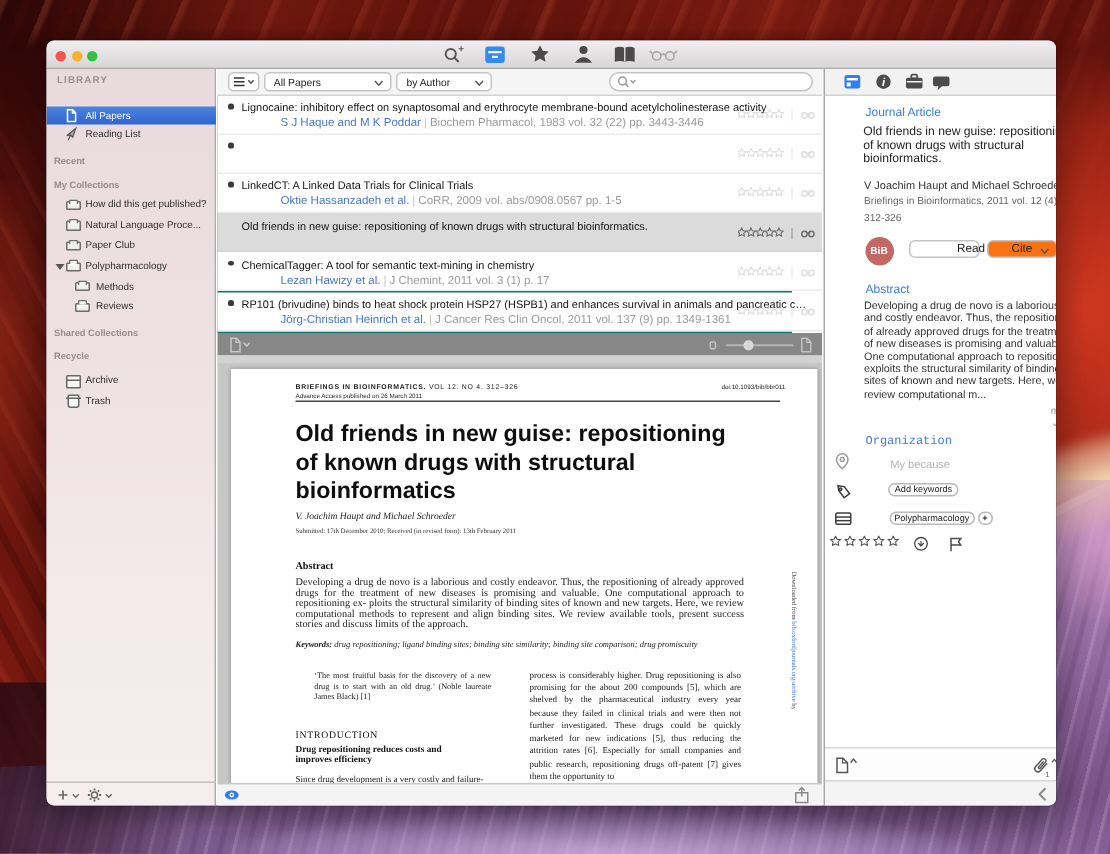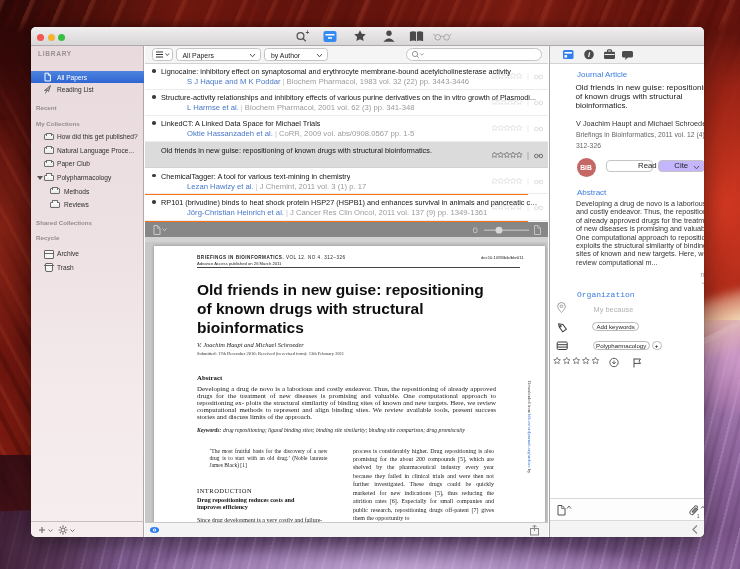--- a/index.html
+++ b/index.html
@@ -59,21 +59,21 @@
 .sb-hd{position:absolute;left:5px;font-size:6.2px;font-weight:bold;color:#958b90;}
 .sb-row{position:absolute;left:0;width:112.5px;height:12.8px;font-size:6.6px;color:#2e2e2e;white-space:nowrap;}
 .sb-row .tx{position:absolute;left:26px;top:3px;}
 .sb-sel{background:linear-gradient(#4c84dd,#2f65d2);color:#fff;}
 .sb-foot{position:absolute;left:0;bottom:0;width:112.5px;height:16px;border-top:1px solid #c8bec1;color:#666;}
 
 
 .mid{position:absolute;left:113.5px;top:0;width:403.5px;height:491px;background:#fff;}
 .mid-head{position:absolute;left:0;top:0;width:403.5px;height:17.5px;background:#f6f5f5;border-bottom:1px solid #d2d2d2;}
 .btn{position:absolute;height:13px;top:2px;background:#fff;border:1px solid #c4c4c4;border-radius:3.5px;font-size:6.9px;color:#222;}
-.list{position:absolute;left:0;top:17.5px;width:383px;height:158px;background:#f97316;}
+.list{position:absolute;left:0;top:17.5px;width:383px;height:158px;background:#0f766e;}
 .row{position:absolute;left:0;width:403.5px;height:26.2px;border-bottom:1px solid #ececec;background:#fff;}
 .row.sel{background:#dbdbdb;border-bottom:1px solid #d2d2d2;}
 .row .bu{position:absolute;left:7.5px;top:5.5px;width:3.5px;height:3.5px;border-radius:50%;background:#3c3c3c;}
 .row .t1{position:absolute;left:16.5px;top:3.5px;font-size:7.3px;color:#141414;white-space:nowrap;max-width:377px;overflow:hidden;text-overflow:ellipsis;}
 .row .t2{position:absolute;left:16.5px;top:13.5px;font-size:7.7px;color:#9b9b9b;white-space:nowrap;}
 .row .t2 a{color:#4878c8;text-decoration:none;padding-left:26px;}
 .row .t2 .sep{color:#c4c4c4;padding:0 2px;}
 
 .pdfbar{position:absolute;left:0;top:175.5px;width:403.5px;height:15.5px;background:#878787;}
 .viewer{position:absolute;left:0;top:191px;width:403.5px;height:285px;background:#c7c7c7;overflow:hidden;}
@@ -274,41 +274,39 @@
                 <g stroke-width="1">
                   <circle cx="44.3" cy="5" r="1.8"></circle>
                   <circle cx="48.9" cy="5" r="1.8"></circle>
                   <path d="M46.1 4.7 q 1 -1 2 0"></path>
                 </g>
               </g>
             </svg>
         </div>
         <div class="row" style="top:26.2px;">
           <div class="bu"></div>
-          <div class="t1">Structure-activity relationships and inhibitory effects of various purine derivatives on the in vitro growth of Plasmodi...</div>
-          <div class="t2"><a>L Harmse et al.</a><span class="sep">|</span>Biochem Pharmacol, 2001 vol. 62 (3) pp. 341-348</div>
           <svg class="rstars" width="54" height="10" viewBox="0 0 54 10">
               <g fill="none" stroke="#4a4a4a" stroke-width=".9">
                 <path d="M3 1.2 l1.1 2.2 2.4.3 -1.75 1.7 .45 2.4 -2.2-1.15 -2.2 1.15 .45-2.4 -1.75-1.7 2.4-.3 z" transform="scale(.82)"></path>
                 <path d="M3 1.2 l1.1 2.2 2.4.3 -1.75 1.7 .45 2.4 -2.2-1.15 -2.2 1.15 .45-2.4 -1.75-1.7 2.4-.3 z" transform="translate(6.2,0) scale(.82)"></path>
                 <path d="M3 1.2 l1.1 2.2 2.4.3 -1.75 1.7 .45 2.4 -2.2-1.15 -2.2 1.15 .45-2.4 -1.75-1.7 2.4-.3 z" transform="translate(12.4,0) scale(.82)"></path>
                 <path d="M3 1.2 l1.1 2.2 2.4.3 -1.75 1.7 .45 2.4 -2.2-1.15 -2.2 1.15 .45-2.4 -1.75-1.7 2.4-.3 z" transform="translate(18.6,0) scale(.82)"></path>
                 <path d="M3 1.2 l1.1 2.2 2.4.3 -1.75 1.7 .45 2.4 -2.2-1.15 -2.2 1.15 .45-2.4 -1.75-1.7 2.4-.3 z" transform="translate(24.8,0) scale(.82)"></path>
                 <line x1="36" y1="1" x2="36" y2="8.5" stroke="#999" stroke-width="1"></line>
                 <g stroke-width="1">
                   <circle cx="44.3" cy="5" r="1.8"></circle>
                   <circle cx="48.9" cy="5" r="1.8"></circle>
                   <path d="M46.1 4.7 q 1 -1 2 0"></path>
                 </g>
               </g>
             </svg>
         </div>
         <div class="row" style="top:52.4px;">
           <div class="bu"></div>
-          <div class="t1">LinkedCT: A Linked Data Space for Michael Trials</div>
+          <div class="t1">LinkedCT: A Linked Data Trials for Clinical Trials</div>
           <div class="t2"><a>Oktie Hassanzadeh et al.</a><span class="sep">|</span>CoRR, 2009 vol. abs/0908.0567 pp. 1-5</div>
           <svg class="rstars" width="54" height="10" viewBox="0 0 54 10">
               <g fill="none" stroke="#4a4a4a" stroke-width=".9">
                 <path d="M3 1.2 l1.1 2.2 2.4.3 -1.75 1.7 .45 2.4 -2.2-1.15 -2.2 1.15 .45-2.4 -1.75-1.7 2.4-.3 z" transform="scale(.82)"></path>
                 <path d="M3 1.2 l1.1 2.2 2.4.3 -1.75 1.7 .45 2.4 -2.2-1.15 -2.2 1.15 .45-2.4 -1.75-1.7 2.4-.3 z" transform="translate(6.2,0) scale(.82)"></path>
                 <path d="M3 1.2 l1.1 2.2 2.4.3 -1.75 1.7 .45 2.4 -2.2-1.15 -2.2 1.15 .45-2.4 -1.75-1.7 2.4-.3 z" transform="translate(12.4,0) scale(.82)"></path>
                 <path d="M3 1.2 l1.1 2.2 2.4.3 -1.75 1.7 .45 2.4 -2.2-1.15 -2.2 1.15 .45-2.4 -1.75-1.7 2.4-.3 z" transform="translate(18.6,0) scale(.82)"></path>
                 <path d="M3 1.2 l1.1 2.2 2.4.3 -1.75 1.7 .45 2.4 -2.2-1.15 -2.2 1.15 .45-2.4 -1.75-1.7 2.4-.3 z" transform="translate(24.8,0) scale(.82)"></path>
                 <line x1="36" y1="1" x2="36" y2="8.5" stroke="#999" stroke-width="1"></line>
                 <g stroke-width="1">
@@ -332,21 +330,21 @@
                 <g stroke-width="1">
                   <circle cx="44.3" cy="5" r="1.8"></circle>
                   <circle cx="48.9" cy="5" r="1.8"></circle>
                   <path d="M46.1 4.7 q 1 -1 2 0"></path>
                 </g>
               </g>
             </svg>
         </div>
         <div class="row" style="top:104.8px;">
           <div class="bu"></div>
-          <div class="t1">ChemicalTagger: A tool for various text-mining in chemistry</div>
+          <div class="t1">ChemicalTagger: A tool for semantic text-mining in chemistry</div>
           <div class="t2"><a>Lezan Hawizy et al.</a><span class="sep">|</span>J Chemint, 2011 vol. 3 (1) p. 17</div>
           <svg class="rstars" width="54" height="10" viewBox="0 0 54 10">
               <g fill="none" stroke="#4a4a4a" stroke-width=".9">
                 <path d="M3 1.2 l1.1 2.2 2.4.3 -1.75 1.7 .45 2.4 -2.2-1.15 -2.2 1.15 .45-2.4 -1.75-1.7 2.4-.3 z" transform="scale(.82)"></path>
                 <path d="M3 1.2 l1.1 2.2 2.4.3 -1.75 1.7 .45 2.4 -2.2-1.15 -2.2 1.15 .45-2.4 -1.75-1.7 2.4-.3 z" transform="translate(6.2,0) scale(.82)"></path>
                 <path d="M3 1.2 l1.1 2.2 2.4.3 -1.75 1.7 .45 2.4 -2.2-1.15 -2.2 1.15 .45-2.4 -1.75-1.7 2.4-.3 z" transform="translate(12.4,0) scale(.82)"></path>
                 <path d="M3 1.2 l1.1 2.2 2.4.3 -1.75 1.7 .45 2.4 -2.2-1.15 -2.2 1.15 .45-2.4 -1.75-1.7 2.4-.3 z" transform="translate(18.6,0) scale(.82)"></path>
                 <path d="M3 1.2 l1.1 2.2 2.4.3 -1.75 1.7 .45 2.4 -2.2-1.15 -2.2 1.15 .45-2.4 -1.75-1.7 2.4-.3 z" transform="translate(24.8,0) scale(.82)"></path>
                 <line x1="36" y1="1" x2="36" y2="8.5" stroke="#999" stroke-width="1"></line>
                 <g stroke-width="1">
@@ -445,21 +443,21 @@
           </g>
           <path d="M73.5 5 h8 a1.5 1.5 0 0 1 1.5 1.5 v3.5 a1.5 1.5 0 0 1 -1.5 1.5 h-3.5 l-3 2.6 .6-2.6 h-2.1 a1.5 1.5 0 0 1 -1.5 -1.5 v-3.5 a1.5 1.5 0 0 1 1.5 -1.5 z" fill="#4c4c4c"></path>
         </svg>
       </div>
       <div class="rp blue" style="left:7.5px;top:23.5px;">Journal Article</div>
       <div class="rp" style="left:6px;top:36.5px;width:140px;font-size:8.1px;line-height:9.4px;color:#222;">Old friends in new guise: repositioning of known drugs with structural bioinformatics.</div>
       <div class="rp" style="left:6.5px;top:73px;font-size:7.3px;color:#333;white-space:nowrap;">V Joachim Haupt and Michael Schroeder</div>
       <div class="rp" style="left:6.5px;top:84px;width:146px;font-size:6.8px;line-height:10.5px;color:#666;">Briefings in Bioinformatics, 2011 vol. 12 (4) pp. 312-326</div>
       <div class="rp" style="left:7px;top:111.5px;width:19px;height:19px;border-radius:50%;background:#c46765;color:#fff;font-size:6.8px;font-weight:bold;text-align:center;line-height:19px;">BiB</div>
       <div class="rp" style="left:36.5px;top:114px;width:47px;height:11.5px;border:1px solid #c4c4c4;border-radius:4px;text-align:center;font-size:7.8px;line-height:10.5px;color:#222;background:#fff;padding-left:31px;">Read</div>
-      <div class="rp" style="left:88.5px;top:114px;width:46.5px;height:11.5px;border:1px solid #c4c4c4;border-radius:4px;text-align:center;font-size:7.8px;line-height:10.5px;color:#222;background:#c4b5fd;">Cite<svg width="7" height="5" style="position:absolute;right:3.5px;top:3.5px;">
+      <div class="rp" style="left:88.5px;top:114px;width:46.5px;height:11.5px;border:1px solid #c4c4c4;border-radius:4px;text-align:center;font-size:7.8px;line-height:10.5px;color:#222;background:#f97316;">Cite<svg width="7" height="5" style="position:absolute;right:3.5px;top:3.5px;">
             <path d="M1 1 l2.5 2.8 L6 1" stroke="#555" fill="none" stroke-width="1"></path>
           </svg></div>
       <div class="rp blue" style="left:7.5px;top:141.5px;">Abstract</div>
       <div class="rp" style="left:6.5px;top:154px;width:144px;font-size:7.2px;line-height:8.4px;color:#333;">Developing a drug de novo is a laborious and costly endeavor. Thus, the repositioning of already approved drugs for the treatment of new diseases is promising and valuable. One computational approach to repositioning exploits the structural similarity of binding sites of known and new targets. Here, we review computational m...</div>
       <div class="rp" style="left:131px;top:224.5px;font-size:6.8px;color:#999;">more ⌄</div>
       <div class="rp blue" style="left:7.5px;top:243.5px;font-family:Liberation Mono, monospace;">Organization</div>
       <svg width="155" height="130" style="position:absolute;left:0;top:252px;">
         <g stroke="#9a9a9a" fill="none" stroke-width="1">
           <path d="M11.5 4.5 a3.8 3.8 0 0 1 3.8 3.8 c0 2.8 -3.8 6.2 -3.8 6.2 c0 0 -3.8 -3.4 -3.8 -6.2 a3.8 3.8 0 0 1 3.8 -3.8 z"></path>
           <circle cx="11.5" cy="8.3" r="1.3"></circle>

